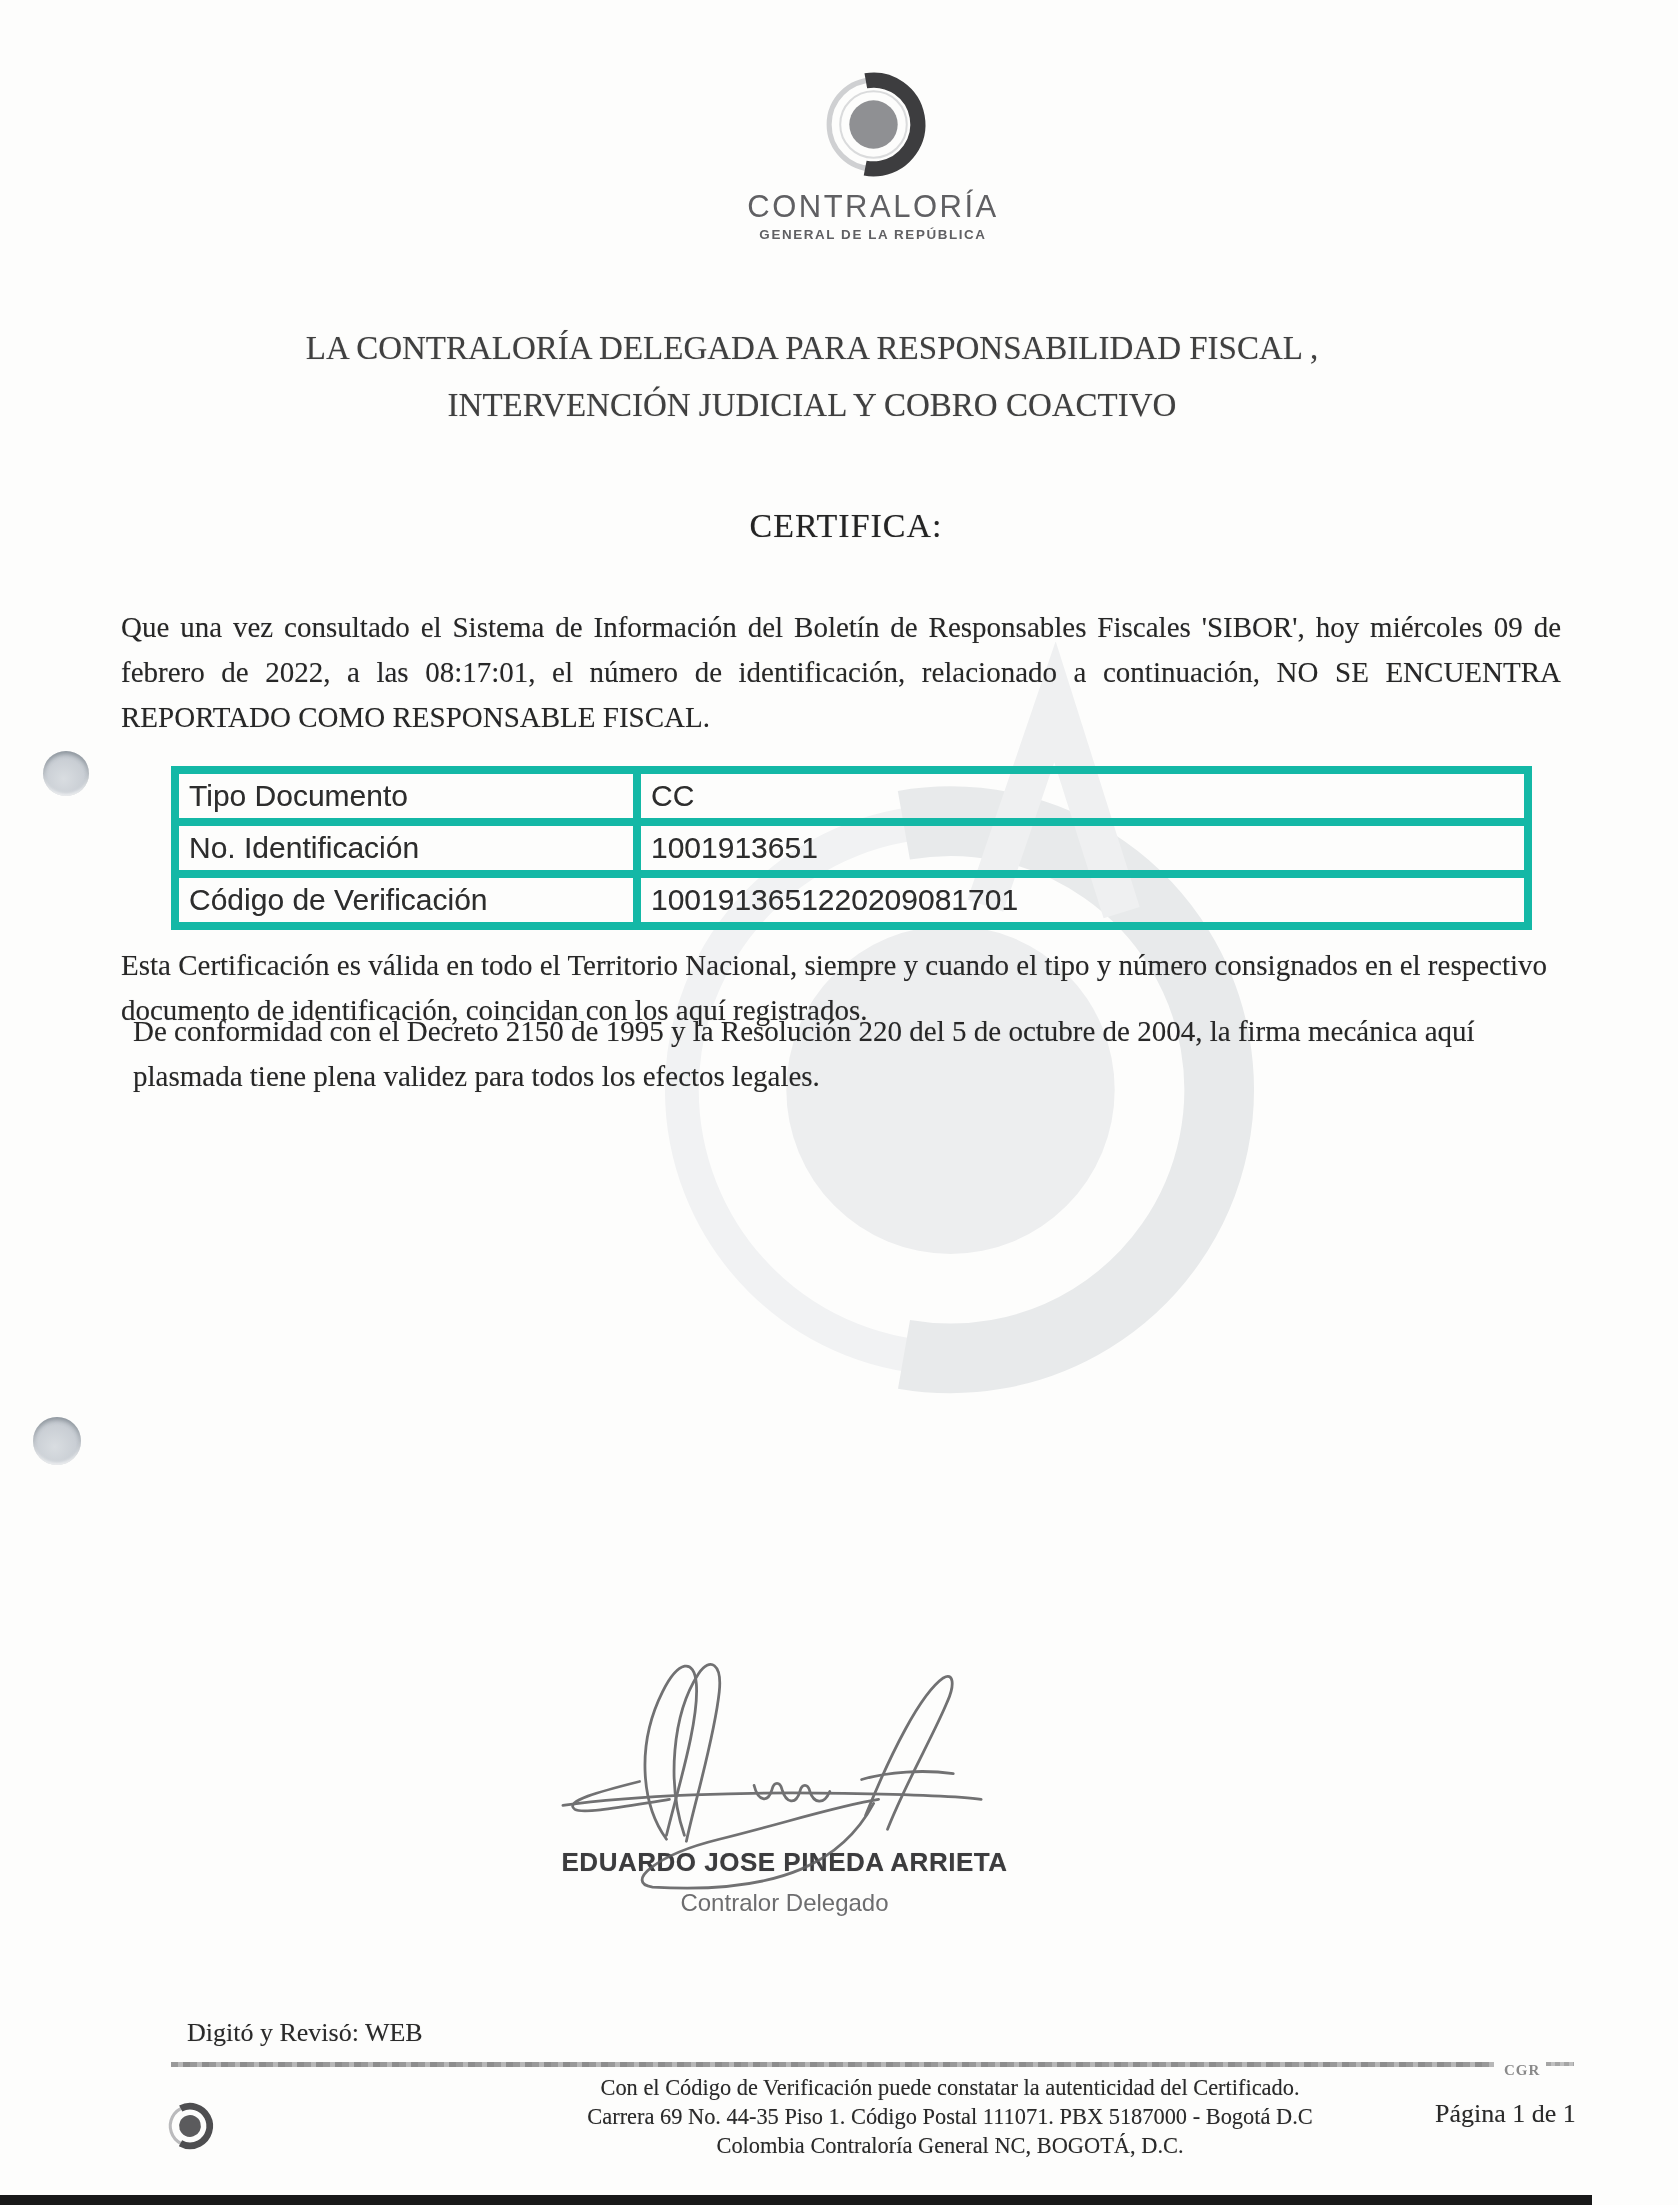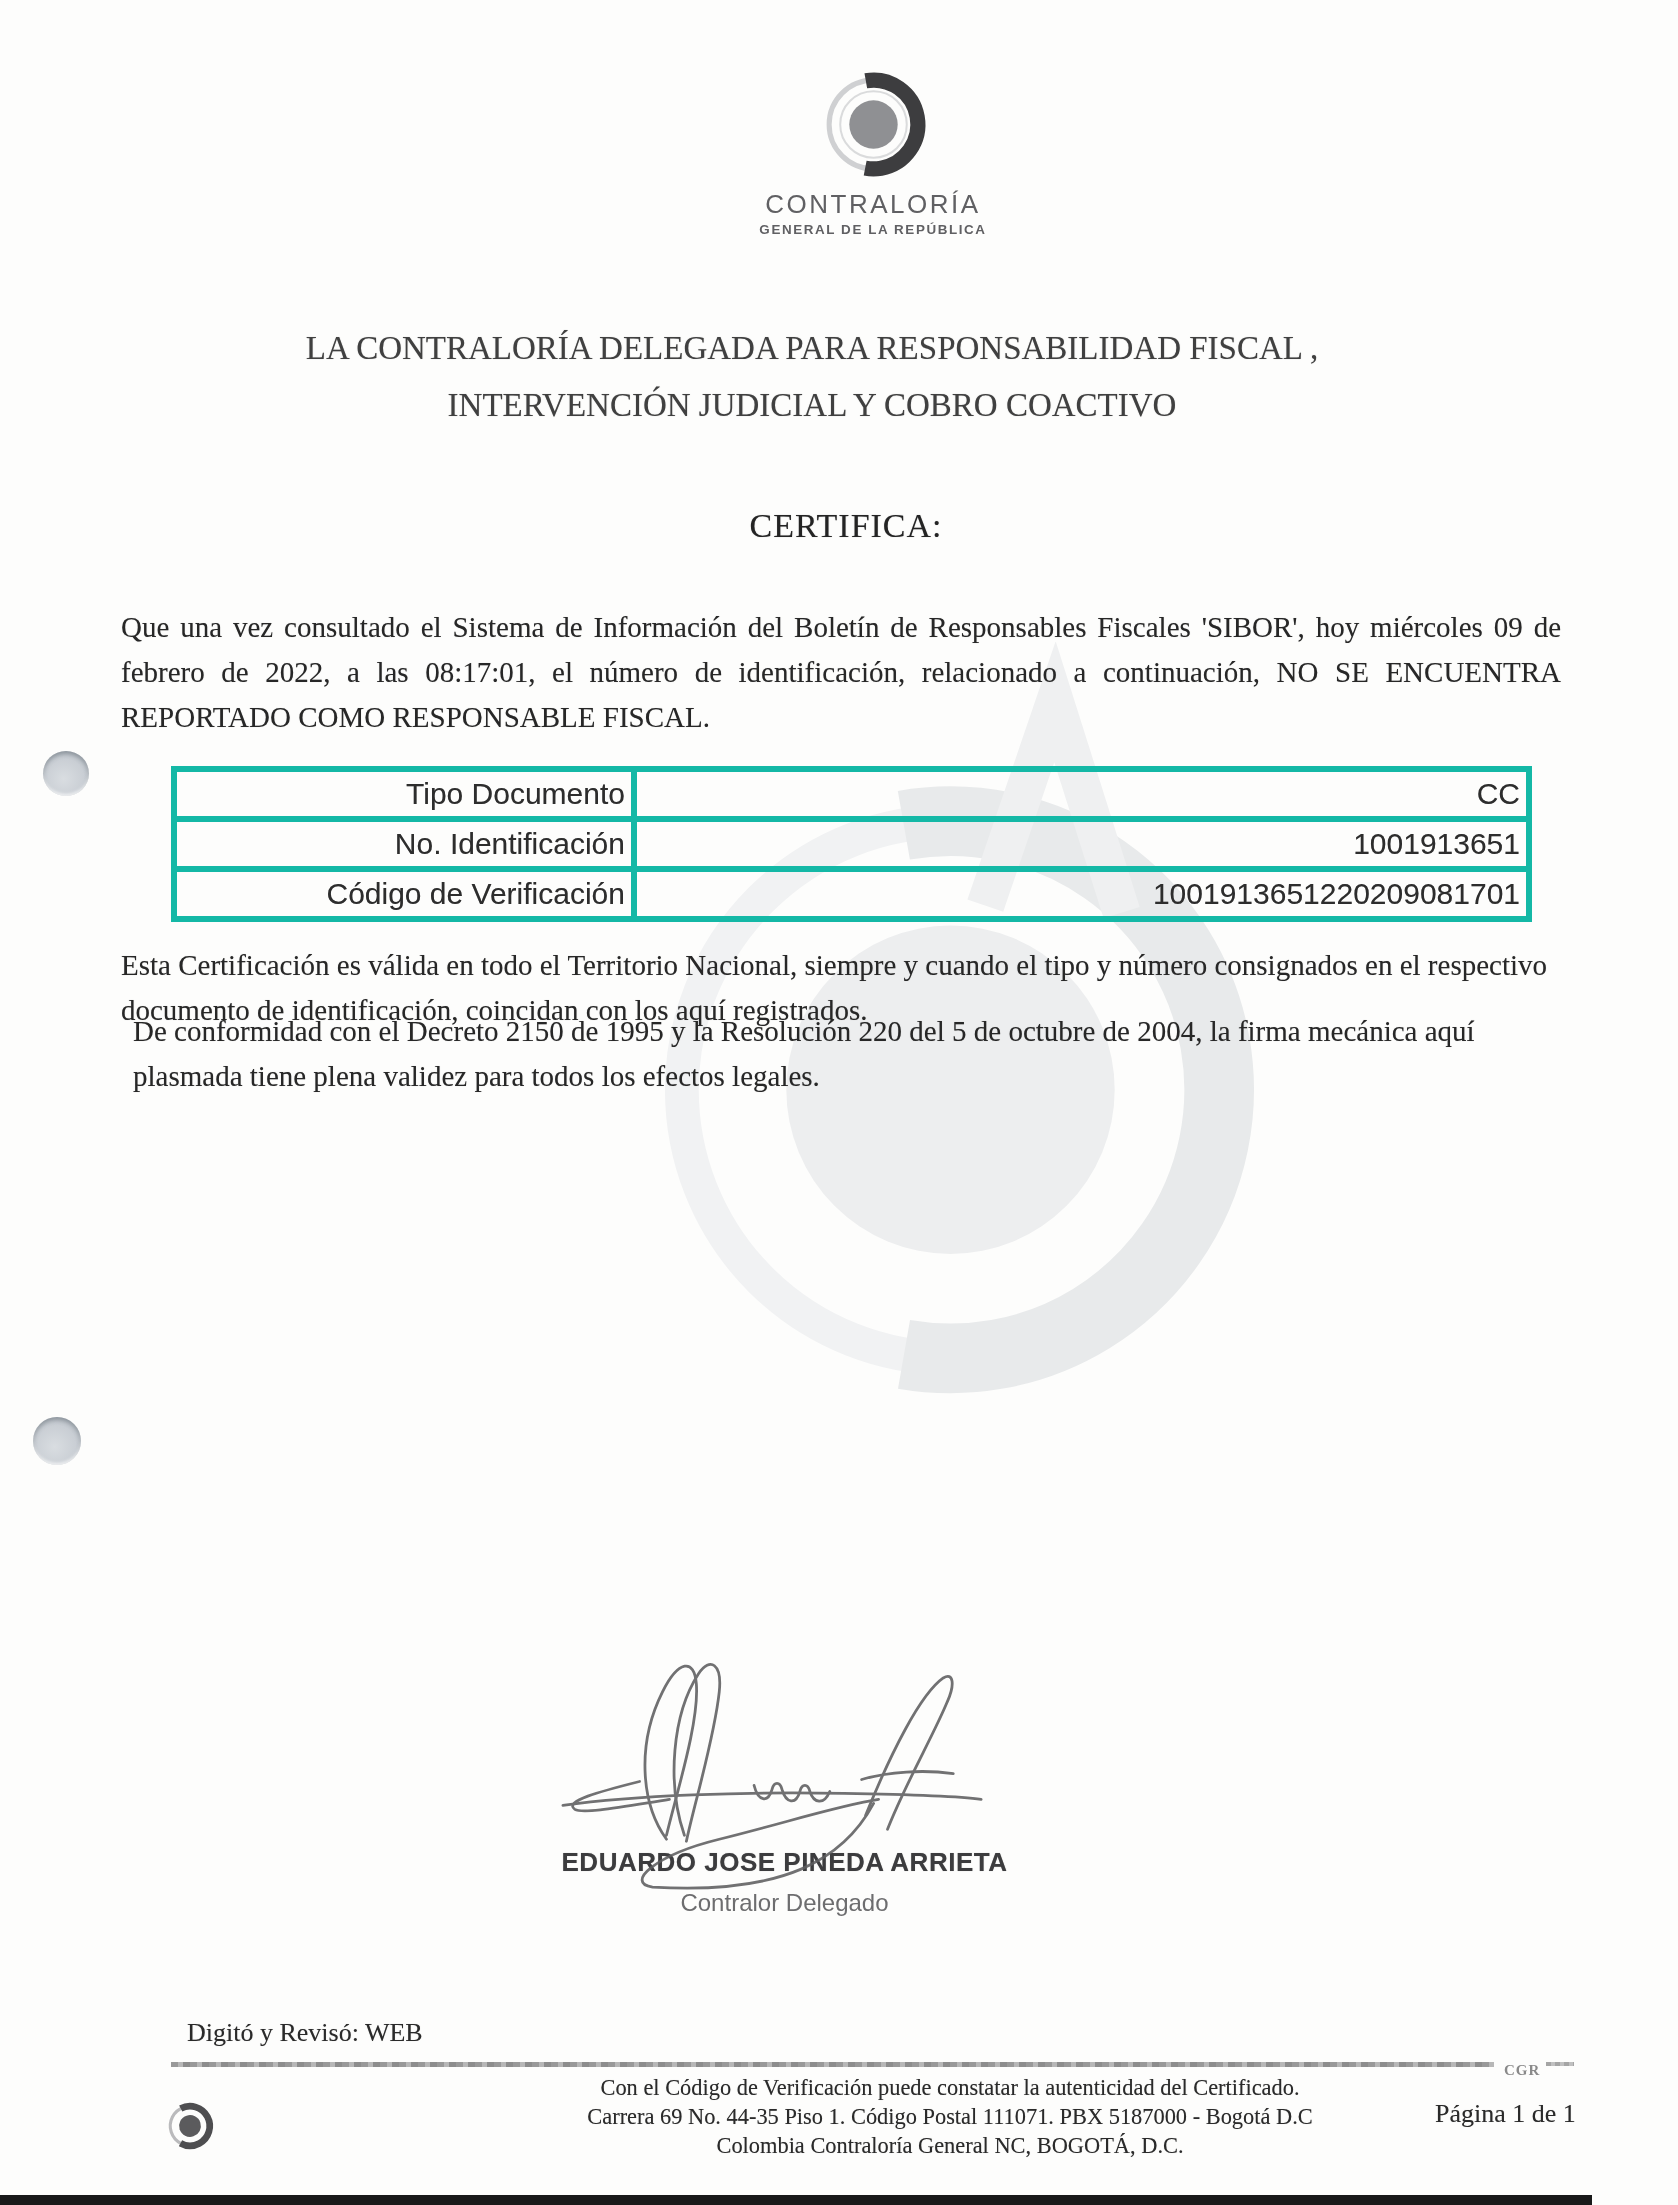--- a/index.html
+++ b/index.html
@@ -15,21 +15,21 @@
   .abs{position:absolute;}
 
   
   .watermark{left:602px;top:642px;width:697px;height:796px;z-index:0;pointer-events:none;}
 
   
   .header-block{left:624px;top:64px;width:498px;text-align:center;z-index:2;}
   .logo-svg{display:block;margin:0 auto;}
   .brand-name{
     font-family:"Liberation Sans","DejaVu Sans",sans-serif;
-    font-size:26px;letter-spacing:2.5px;color:#606063;
+    font-size:31px;letter-spacing:2.5px;color:#606063;
     margin-top:4px;font-weight:400;
   }
   .brand-sub{
     font-family:"Liberation Sans","DejaVu Sans",sans-serif;
     font-size:13.4px;letter-spacing:1.6px;color:#606063;
     margin-top:2px;font-weight:700;
   }
 
   
   .doc-title{
@@ -56,24 +56,23 @@
   
   .cert-table-wrap{left:171px;top:766px;z-index:2;}
   table.cert{
     border-collapse:collapse;width:1361px;
     font-family:"Liberation Sans","DejaVu Sans",sans-serif;
     font-size:30px;color:#2d2d2d;
     background:transparent;
   }
   table.cert{border:2px solid #3e3e3e;border-top:5px double #3e3e3e;}
   table.cert td{
-    border:6px solid #14b8a6;
+    border:8px solid #14b8a6;
     height:40px;padding:2px 6px 2px 10px;
     text-shadow:0 0 0.6px rgba(60,60,60,.4);
-    text-align:right;
   }
   td.c-label{width:438px;}
 
   
   .sig-svg{left:545px;top:1644px;z-index:3;pointer-events:none;}
   .sig-name{
     left:486px;top:1847px;width:597px;text-align:center;z-index:2;
     font-family:"Liberation Sans","DejaVu Sans",sans-serif;
     font-weight:700;font-size:26px;letter-spacing:0.5px;color:#3c3c3e;
     text-shadow:0 0 0.8px rgba(60,60,60,.45);

